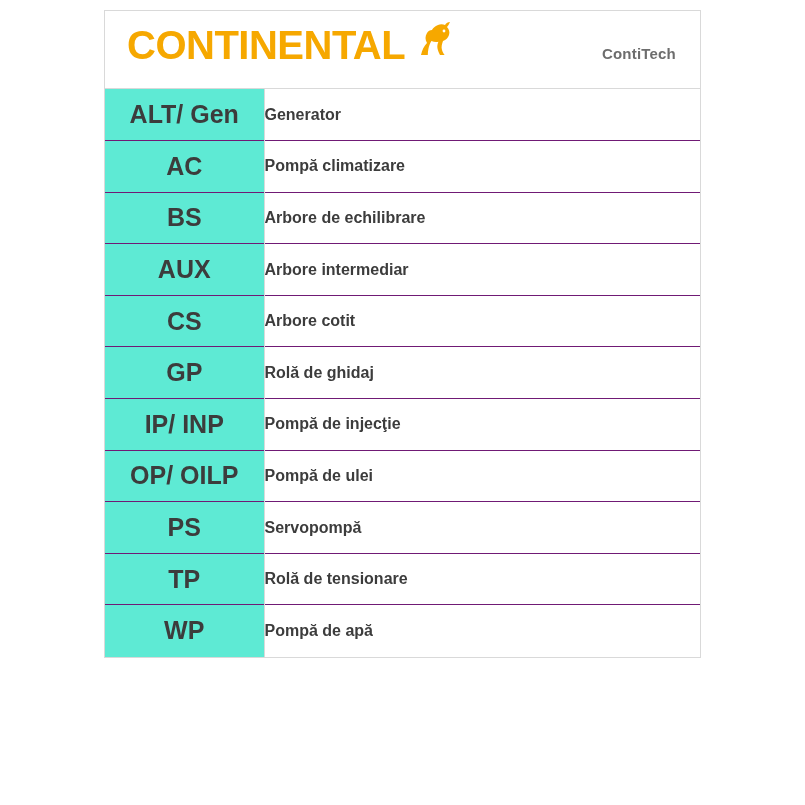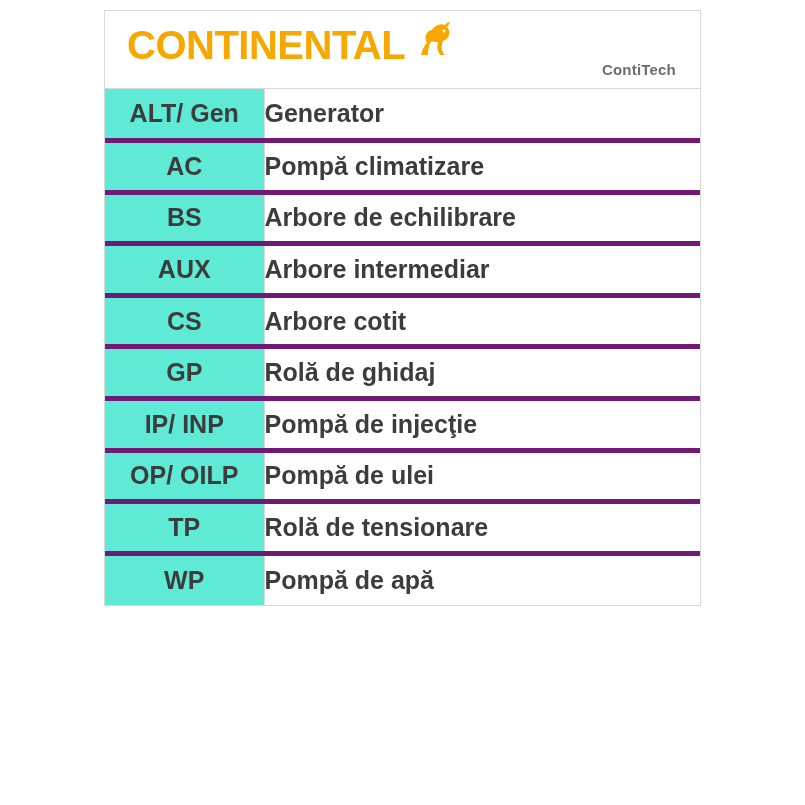--- a/index.html
+++ b/index.html
@@ -58,54 +58,53 @@
   }
   .sub-brand {
     position: absolute;
     right: 24px;
     top: 34px;
     font-family: "Liberation Sans", sans-serif;
     font-size: 15px;
     font-weight: bold;
     color: #6d6d6d;
     letter-spacing: 0.2px;
-    margin-top: 16px;
   }
   
   table.legend {
     border-collapse: collapse;
     width: 100%;
     table-layout: fixed;
   }
   table.legend tr {
     height: 51.6px;
   }
   table.legend td {
-    border-top: 5px solid #701a75;
+    border-top: 1px solid #701a75;
     padding: 0;
     vertical-align: middle;
   }
   table.legend tr:first-child td {
     border-top: none;
   }
   td.abbr {
     width: 159px;
     border-right: 1px solid #d9d9d9;
     text-align: center;
     font-size: 25px;
     font-weight: bold;
     color: #3c3c3c;
     background: #5eead4;
     padding: 0 6px;
     box-sizing: border-box;
     white-space: nowrap;
   }
   td.desc {
     padding-left: 22px;
-    font-size: 25px;
+    font-size: 16px;
     font-weight: bold;
     color: #3c3c3c;
     background: #ffffff;
     white-space: nowrap;
   }
 </style>
 </head>
 <body>
 
 <div class="page">
@@ -158,20 +157,24 @@
         </tr>
         <tr>
           <td class="abbr">IP/ INP</td>
           <td class="desc">Pompă de injecţie</td>
         </tr>
         <tr>
           <td class="abbr">OP/ OILP</td>
           <td class="desc">Pompă de ulei</td>
         </tr>
         <tr>
+          <td class="abbr">PS</td>
+          <td class="desc">Servopompă</td>
+        </tr>
+        <tr>
           <td class="abbr">TP</td>
           <td class="desc">Rolă de tensionare</td>
         </tr>
         <tr>
           <td class="abbr">WP</td>
           <td class="desc">Pompă de apă</td>
         </tr>
       </tbody>
     </table>
 

